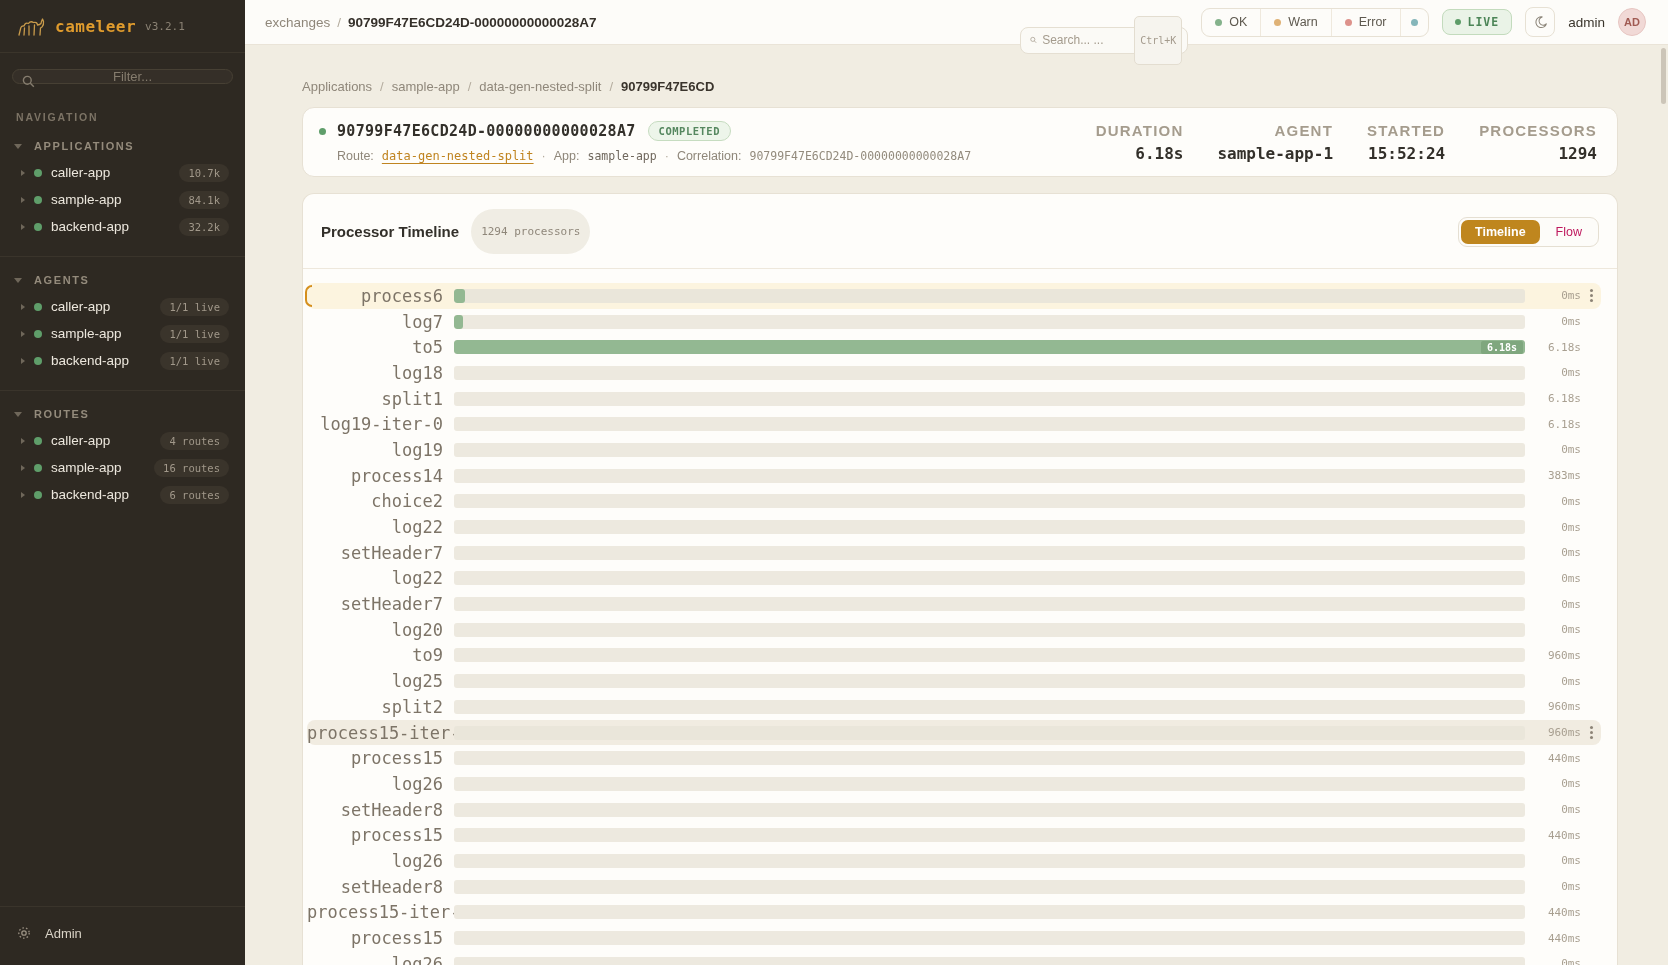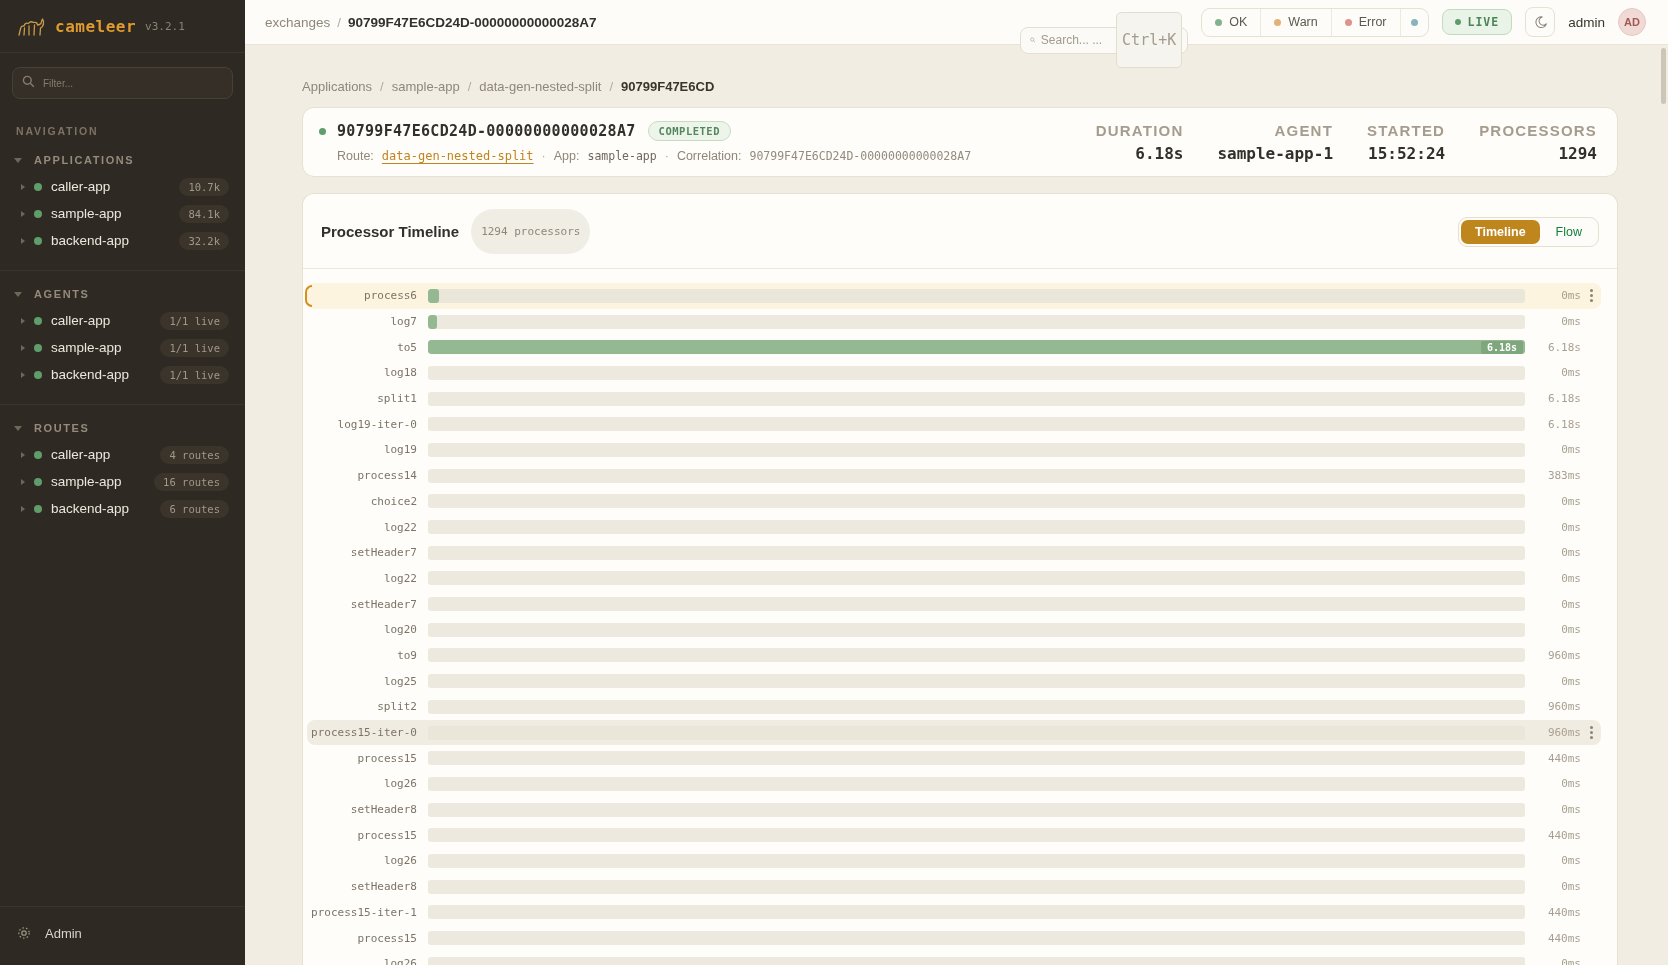--- a/index.html
+++ b/index.html
@@ -7,21 +7,21 @@
   .mono { font-family:"DejaVu Sans Mono", monospace; }
   .app { position:relative; width:1668px; height:965px; overflow:hidden; background:#f1ede2; }
 
   
   .sidebar { position:absolute; left:0; top:0; bottom:0; width:245px; background:#2e2922; display:flex; flex-direction:column; }
   .logo-row { height:53px; display:flex; align-items:center; gap:9px; padding:0 16px; border-bottom:1px solid #3b352b; flex:none; }
   .logo-name { font-family:"DejaVu Sans Mono", monospace; font-weight:bold; font-size:16px; color:#df9b2d; letter-spacing:.5px; }
   .logo-ver { font-family:"DejaVu Sans Mono", monospace; font-size:11px; color:#8a8173; }
   .filter-wrap { margin:14px 12px 0; position:relative; flex:none; }
   .filter-wrap svg { position:absolute; left:10px; top:8px; }
-  .filter-input { width:100%; height:32px; background:#352f28; border:1px solid #474034; border-radius:8px; color:#d8d2c6; font-size:10px; padding:0 10px 0 30px; outline:none; font-family:"Liberation Sans", sans-serif; }
+  .filter-input { width:100%; height:15px; background:#352f28; border:1px solid #474034; border-radius:8px; color:#d8d2c6; font-size:13px; padding:0 10px 0 30px; outline:none; font-family:"Liberation Sans", sans-serif;text-align:center; }
   .filter-input::placeholder { color:#857c6e; }
   .nav-label { margin:26px 16px 6px; font-size:10.5px; font-weight:bold; letter-spacing:1.8px; color:#7c7365; flex:none; }
   .side-sections { flex:none; }
   .side-section { padding:6px 12px 10px; }
   .side-section + .side-section { border-top:1px solid #3a342b; margin-top:6px; padding-top:12px; }
   .section-head { display:flex; align-items:center; gap:12px; padding:5px 2px 7px; color:#948b7c; font-size:11px; font-weight:bold; letter-spacing:1.6px; }
   .caret-down { width:0; height:0; border-left:4px solid transparent; border-right:4px solid transparent; border-top:5px solid #6f675a; flex:none; }
   .side-item { display:flex; align-items:center; gap:9px; padding:5px 4px 5px 9px; height:27px; border-radius:7px; cursor:pointer; }
   .caret-right { width:0; height:0; border-top:3.5px solid transparent; border-bottom:3.5px solid transparent; border-left:4.5px solid #6f675a; flex:none; }
   .g-dot { width:8px; height:8px; border-radius:50%; background:#5f9e6a; flex:none; }
@@ -30,21 +30,21 @@
   .side-footer { margin-top:auto; border-top:1px solid #3a342b; padding:10px 16px 16px; flex:none; }
   .foot-item { display:flex; align-items:center; gap:13px; padding:8px 0; font-size:13px; color:#d9d3c7; cursor:pointer; }
 
   
   .topbar { position:absolute; left:245px; right:0; top:0; height:45px; background:#fdfcf9; border-bottom:1px solid #eae4d8; display:flex; align-items:center; gap:13px; padding:0 22px 0 20px; }
   .tb-crumb { flex:1; display:flex; align-items:center; gap:7px; font-size:13.5px; color:#8f877a; white-space:nowrap; overflow:hidden; }
   .tb-id { color:#35302a; font-weight:bold; }
   .search-box { width:168px; height:27px; flex:none; border:1px solid #e5dfd2; background:#fbfaf6; border-radius:8px; display:flex; align-items:center; gap:5px; padding:0 5px 0 9px; cursor:text;margin-top:36px; }
   .search-box input { border:none; background:transparent; outline:none; width:100%; min-width:0; font-size:12px; color:#5e594f; font-family:"Liberation Sans", sans-serif; }
   .search-box input::placeholder { color:#a49b8d; }
-  .kbd { font-family:"DejaVu Sans Mono", monospace; font-size:15px; color:#a49b8d; border:1px solid #e3ddd0; background:#f6f4ee; border-radius:5px; padding:18px 5px; flex:none; }
+  .kbd { font-family:"DejaVu Sans Mono", monospace; font-size:10px; color:#a49b8d; border:1px solid #e3ddd0; background:#f6f4ee; border-radius:5px; padding:18px 5px; flex:none; }
   .seg { display:flex; height:29px; flex:none; border:1px solid #e7e1d4; background:#fdfcf9; border-radius:9px; overflow:hidden; }
   .seg-item { display:flex; align-items:center; gap:7px; padding:0 13px; font-size:12.5px; color:#5e594f; cursor:pointer; }
   .seg-item + .seg-item { border-left:1px solid #efe9dd; }
   .seg-item.dot-only { padding:0 10px; gap:0; }
   .dot { width:7px; height:7px; border-radius:50%; flex:none; }
   .time-ctl { display:flex; align-items:center; flex:none; background:#ede9dc; border-radius:10px; padding:3px; gap:2px; height:31px; }
   .chip { padding:4px 11px; font-size:12.5px; color:#8e8678; border-radius:7px; cursor:pointer; white-space:nowrap; }
   .chip.active { background:#ffffff; color:#33302a; font-weight:bold; box-shadow:0 1px 2px rgba(60,50,30,.18); }
   .date { font-family:"DejaVu Sans Mono", monospace; font-size:12px; color:#35312a; margin:0 12px 0 10px; display:flex; gap:12px; align-items:center; white-space:nowrap; }
   .date .dash { color:#9a9184; }
@@ -75,29 +75,29 @@
   .ex-stats { display:flex; gap:34px; }
   .stat { text-align:right; }
   .stat-label { font-size:15px; font-weight:bold; letter-spacing:1.2px; color:#a59c8d; }
   .stat-value { margin-top:5px; font-family:"DejaVu Sans Mono", monospace; font-weight:bold; font-size:16px; color:#33302a; }
 
   .tl-card { margin-top:16px; background:#fefdfa; border:1px solid #e7e1d4; border-bottom:none; border-radius:12px 12px 0 0; min-height:800px; }
   .tl-head { display:flex; align-items:center; padding:15px 18px 14px; border-bottom:1px solid #eee8dc; }
   .tl-title { font-size:15px; font-weight:bold; color:#33302a; }
   .tl-badge { margin-left:12px; font-family:"DejaVu Sans Mono", monospace; font-size:11px; color:#8f877a; background:#f0ede4; border-radius:999px; padding:16px 10px; }
   .tl-toggle { margin-left:auto; display:flex; background:#fdfcf9; border:1px solid #e5dfd2; border-radius:9px; padding:2px; gap:2px; }
-  .tg { padding:5px 14px; font-size:12.5px; color:#15803d; border-radius:7px; cursor:pointer; }
+  .tg { padding:5px 14px; font-size:12.5px; color:#be185d; border-radius:7px; cursor:pointer; }
   .tg.active { background:#bf861e; color:#ffffff; font-weight:bold; }
 
   .rows { padding:14px 16px 6px 4px; }
   .row { display:flex; align-items:center; height:25.7px; border-radius:8px; position:relative; }
   .row.sel { background:#fcf4df; }
   .row.hov { background:#f1ece1; }
   .bracket { position:absolute; left:-2px; top:2px; bottom:2px; width:7px; border:2.5px solid #d58f1d; border-right:none; border-radius:9px 0 0 9px; }
-  .r-label { width:121px; flex:none; text-align:right; padding-right:11px; font-family:"DejaVu Sans Mono", monospace; font-size:11px; color:#7d7467; white-space:nowrap; }
+  .r-label { width:147px; flex:none; text-align:right; padding-right:11px; font-family:"DejaVu Sans Mono", monospace; font-size:17px; color:#7d7467; white-space:nowrap; }
   .r-track { flex:1; height:14px; background:#ede9df; border-radius:3px; position:relative; overflow:hidden; }
   .row.sel .r-track, .row.hov .r-track { background:#eae6da; }
   .r-bar { position:absolute; left:0; top:0; bottom:0; background:#93b892; border-radius:3px; display:flex; align-items:center; justify-content:flex-end; }
   .r-chip { font-family:"DejaVu Sans Mono", monospace; font-size:10px; font-weight:bold; color:#fff; background:#7fa77e; border-radius:2px; padding:1px 6px; margin:0 2px; }
   .r-dur { width:56px; flex:none; text-align:right; font-family:"DejaVu Sans Mono", monospace; font-size:11px; color:#a89f90; white-space:nowrap; }
   .r-kebab { width:20px; flex:none; display:flex; align-items:center; justify-content:center; cursor:pointer; }
   .dots { display:block; width:3px; height:3px; border-radius:50%; background:#8d8477; box-shadow:0 -5px 0 #8d8477, 0 5px 0 #8d8477; }
   svg { display:block; }
 </style>
 </head>

